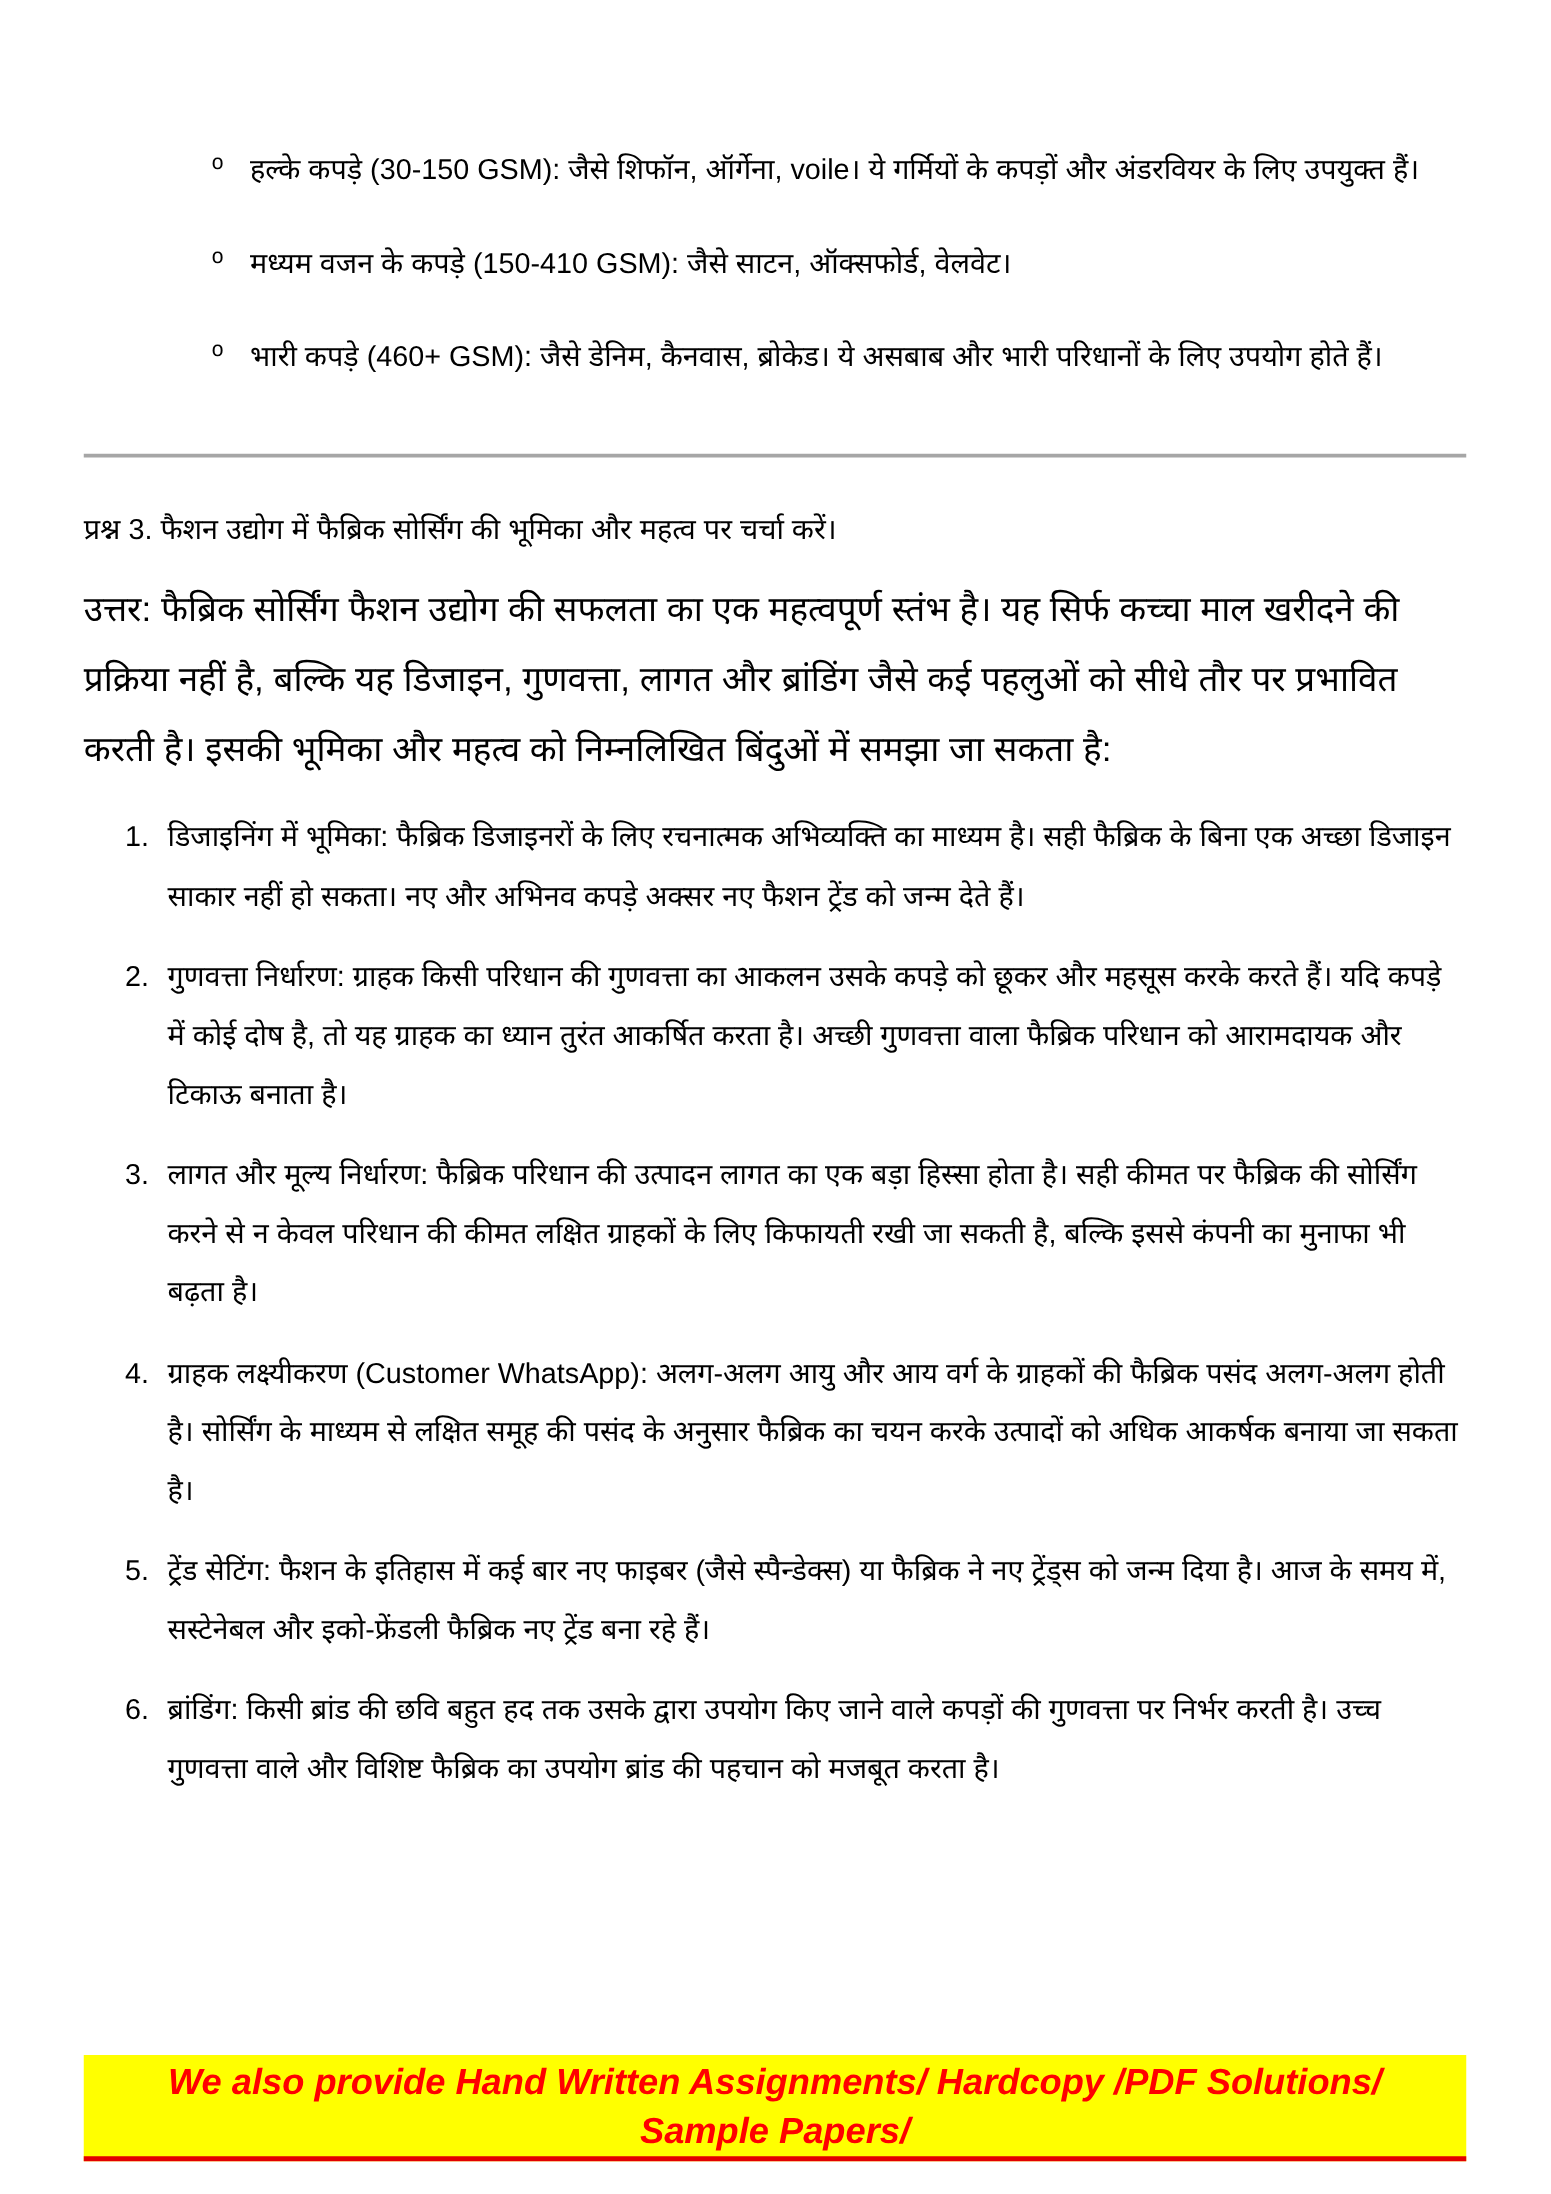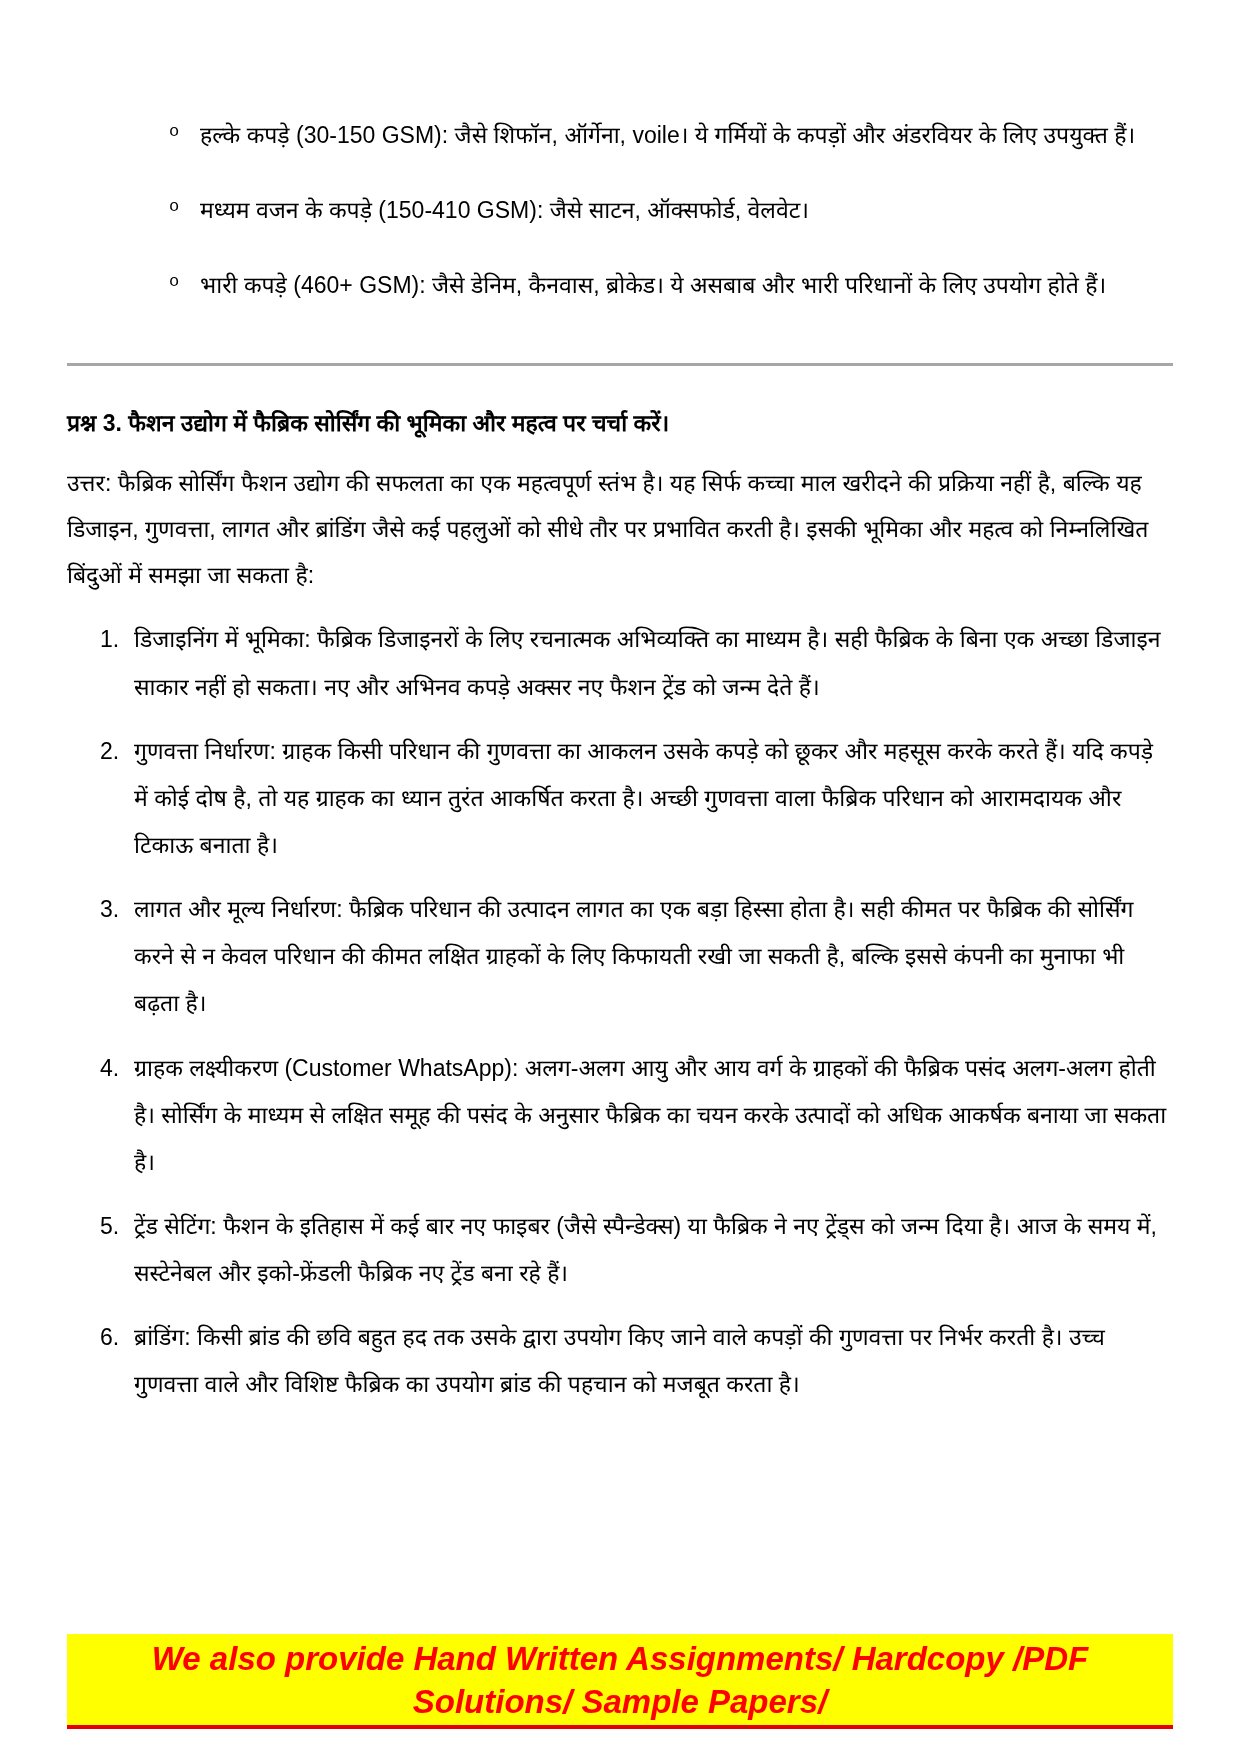--- a/index.html
+++ b/index.html
@@ -46,26 +46,26 @@
   .divider {
     border: 0;
     border-top: 3px solid #a6a6a6;
     margin: 26px 0 0 0;
     width: 100%;
   }
   
   .question {
     margin: 34px 0 0 0;
     font-size: 23px;
-    font-weight: bold;
+    font-weight: normal;
     line-height: 2;
   }
   .answer {
     margin: 14px 0 0 0;
-    font-size: 23px;
+    font-size: 28px;
     line-height: 2;
   }
   
   .numbered-list {
     list-style: none;
     margin: 18px 0 0 0;
     padding: 0 0 0 33px;
   }
   .numbered-list li {
     position: relative;
@@ -78,21 +78,21 @@
     position: absolute;
     left: 0;
     top: 0;
   }
   
   .footer {
     margin-top: auto;
     text-align: center;
     font-weight: bold;
     font-style: italic;
-    font-size: 33px;
+    font-size: 29px;
     line-height: 1.32;
   }
   .footer .line { margin: 0; }
   .footer .hl {
     display: inline-block;
     background: #ffff00;
     color: #ff0000;
     padding: 3px 12px 1px 12px;
     border-bottom: 4px solid #e30000;
   }

